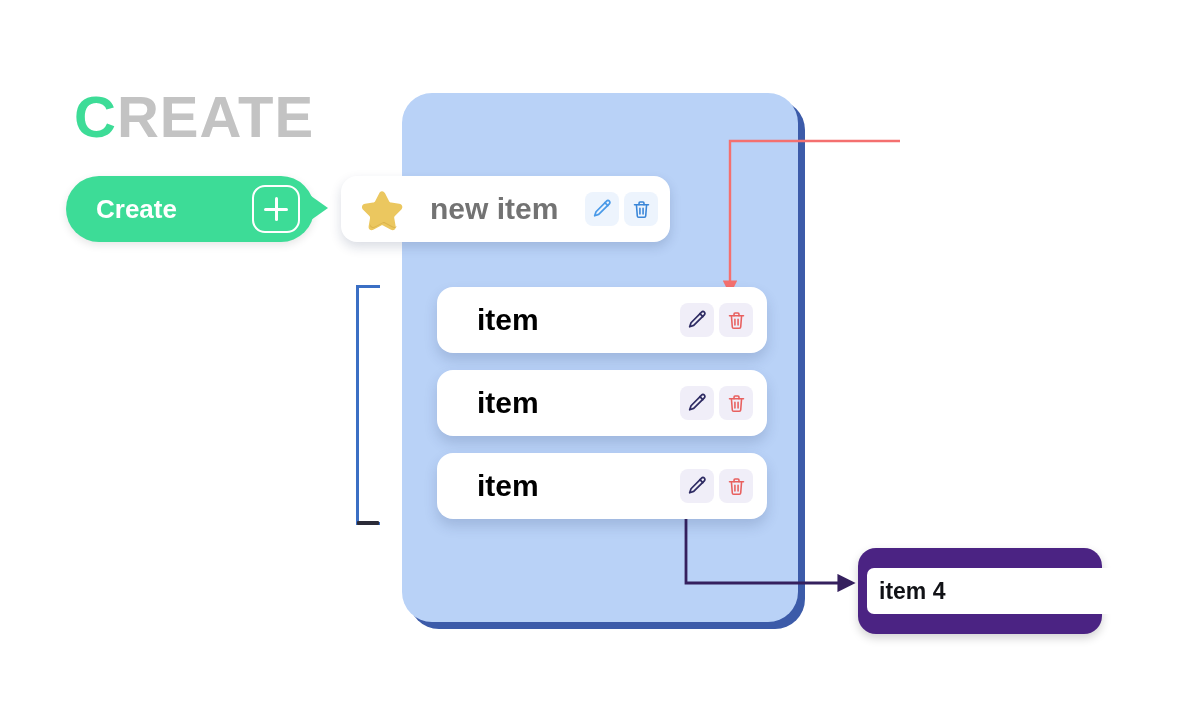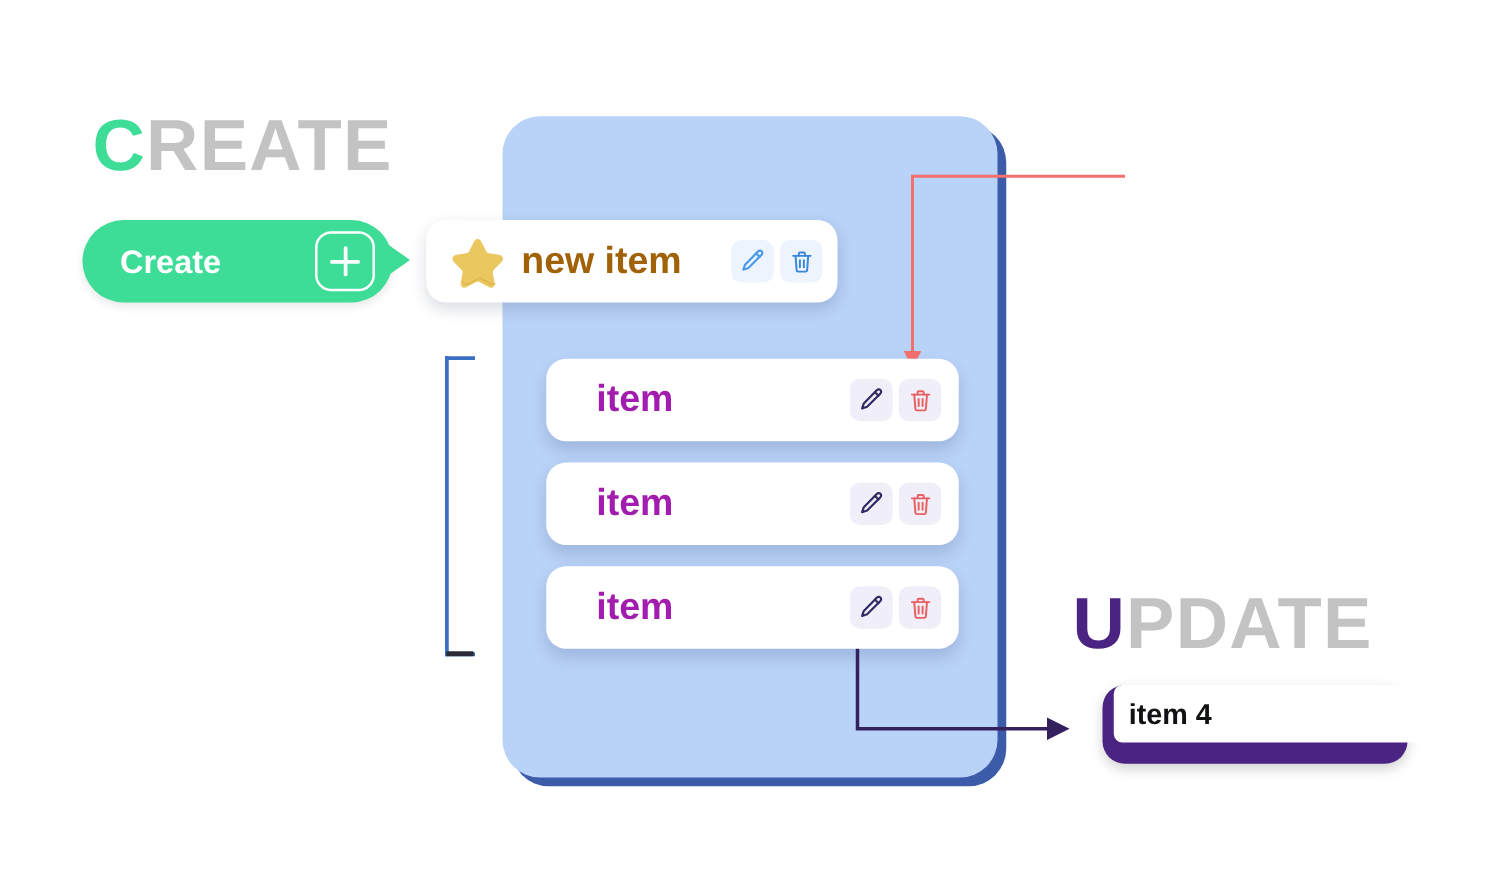--- a/index.html
+++ b/index.html
@@ -83,22 +83,22 @@
     left: 341px; top: 176px;
     width: 329px; height: 66px;
     background: #ffffff;
     border-radius: 16px;
     display: flex; align-items: center;
     padding: 0 12px 0 18px;
     box-shadow: 0 5px 12px rgba(20,40,80,.16);
   }
   #new-item-star { width: 46px; height: 46px; flex: 0 0 auto; }
   #new-item-label {
-    font-size: 30px; font-weight: 700; color: #a16207;
-    margin-left: 12px; flex: 1; white-space: nowrap;
+    font-size: 30px; font-weight: 700; color: #737373;
+    margin-left: 25px; flex: 1; white-space: nowrap;
   }
   .icon-btn {
     width: 34px; height: 34px;
     border-radius: 8px;
     display: flex; align-items: center; justify-content: center;
     flex: 0 0 auto;
   }
   .icon-btn.blue-bg { background: #edf4fd; }
   .icon-btn.lav-bg  { background: #f0eef8; }
   .icon-btn + .icon-btn { margin-left: 5px; }
@@ -108,21 +108,21 @@
     position: absolute;
     left: 437px;
     width: 330px; height: 66px;
     background: #ffffff;
     border-radius: 16px;
     display: flex; align-items: center;
     padding: 0 14px 0 40px;
     box-shadow: 0 7px 13px rgba(30,50,95,.17);
   }
   .list-item .item-label {
-    font-size: 30px; font-weight: 700; color: #a21caf;
+    font-size: 30px; font-weight: 700; color: #000000;
     flex: 1; white-space: nowrap;
   }
   #list-item-0 { top: 287px; }
   #list-item-1 { top: 370px; }
   #list-item-2 { top: 453px; }
 
   
   #read-bracket {
     position: absolute;
     left: 356px; top: 285px;
@@ -143,27 +143,26 @@
   #connectors {
     position: absolute; left: 0; top: 0;
     width: 1200px; height: 716px;
     pointer-events: none;
   }
 
   
   #update-widget {
     position: absolute;
     left: 858px; top: 548px;
-    width: 244px; height: 63px;
+    width: 244px; height: 86px;
     background: #4b2383;
     border-radius: 18px;
-    display: flex; 
+    display: flex; align-items: center;
     padding: 0 9px;
     box-shadow: 0 4px 10px rgba(0,0,0,.18);
-    margin-left: 24px;
   }
   #update-input {
     flex: 1; height: 46px;
     background: #ffffff;
     border: none; outline: none;
     border-radius: 7px;
     font-family: "Liberation Sans", sans-serif;
     font-size: 23px; font-weight: 700; color: #111216;
     padding: 0 12px;
   }
@@ -275,20 +274,19 @@
       <svg width="21" height="21" viewBox="0 0 24 24" fill="none" stroke="#e8605f" stroke-width="1.8" stroke-linecap="round" stroke-linejoin="round">
         <path d="M4 6.5 h16"></path>
         <path d="M9.2 6.5 V4.6 a1.1 1.1 0 0 1 1.1-1.1 h3.4 a1.1 1.1 0 0 1 1.1 1.1 V6.5"></path>
         <path d="M6.2 6.5 l1 13 a1.5 1.5 0 0 0 1.5 1.4 h6.6 a1.5 1.5 0 0 0 1.5-1.4 l1-13"></path>
         <path d="M10.2 10.5 v6.5 M13.8 10.5 v6.5"></path>
       </svg>
     </span>
   </div>
 
 
-  <div class="section-label" id="label-update"><span class="accent">U</span><span>PDATE</span></div>
 
   <div id="update-widget">
     <input id="update-input" type="text" value="item 4" style="">
 
   </div>
 
 </div>
 
 </body></html>

